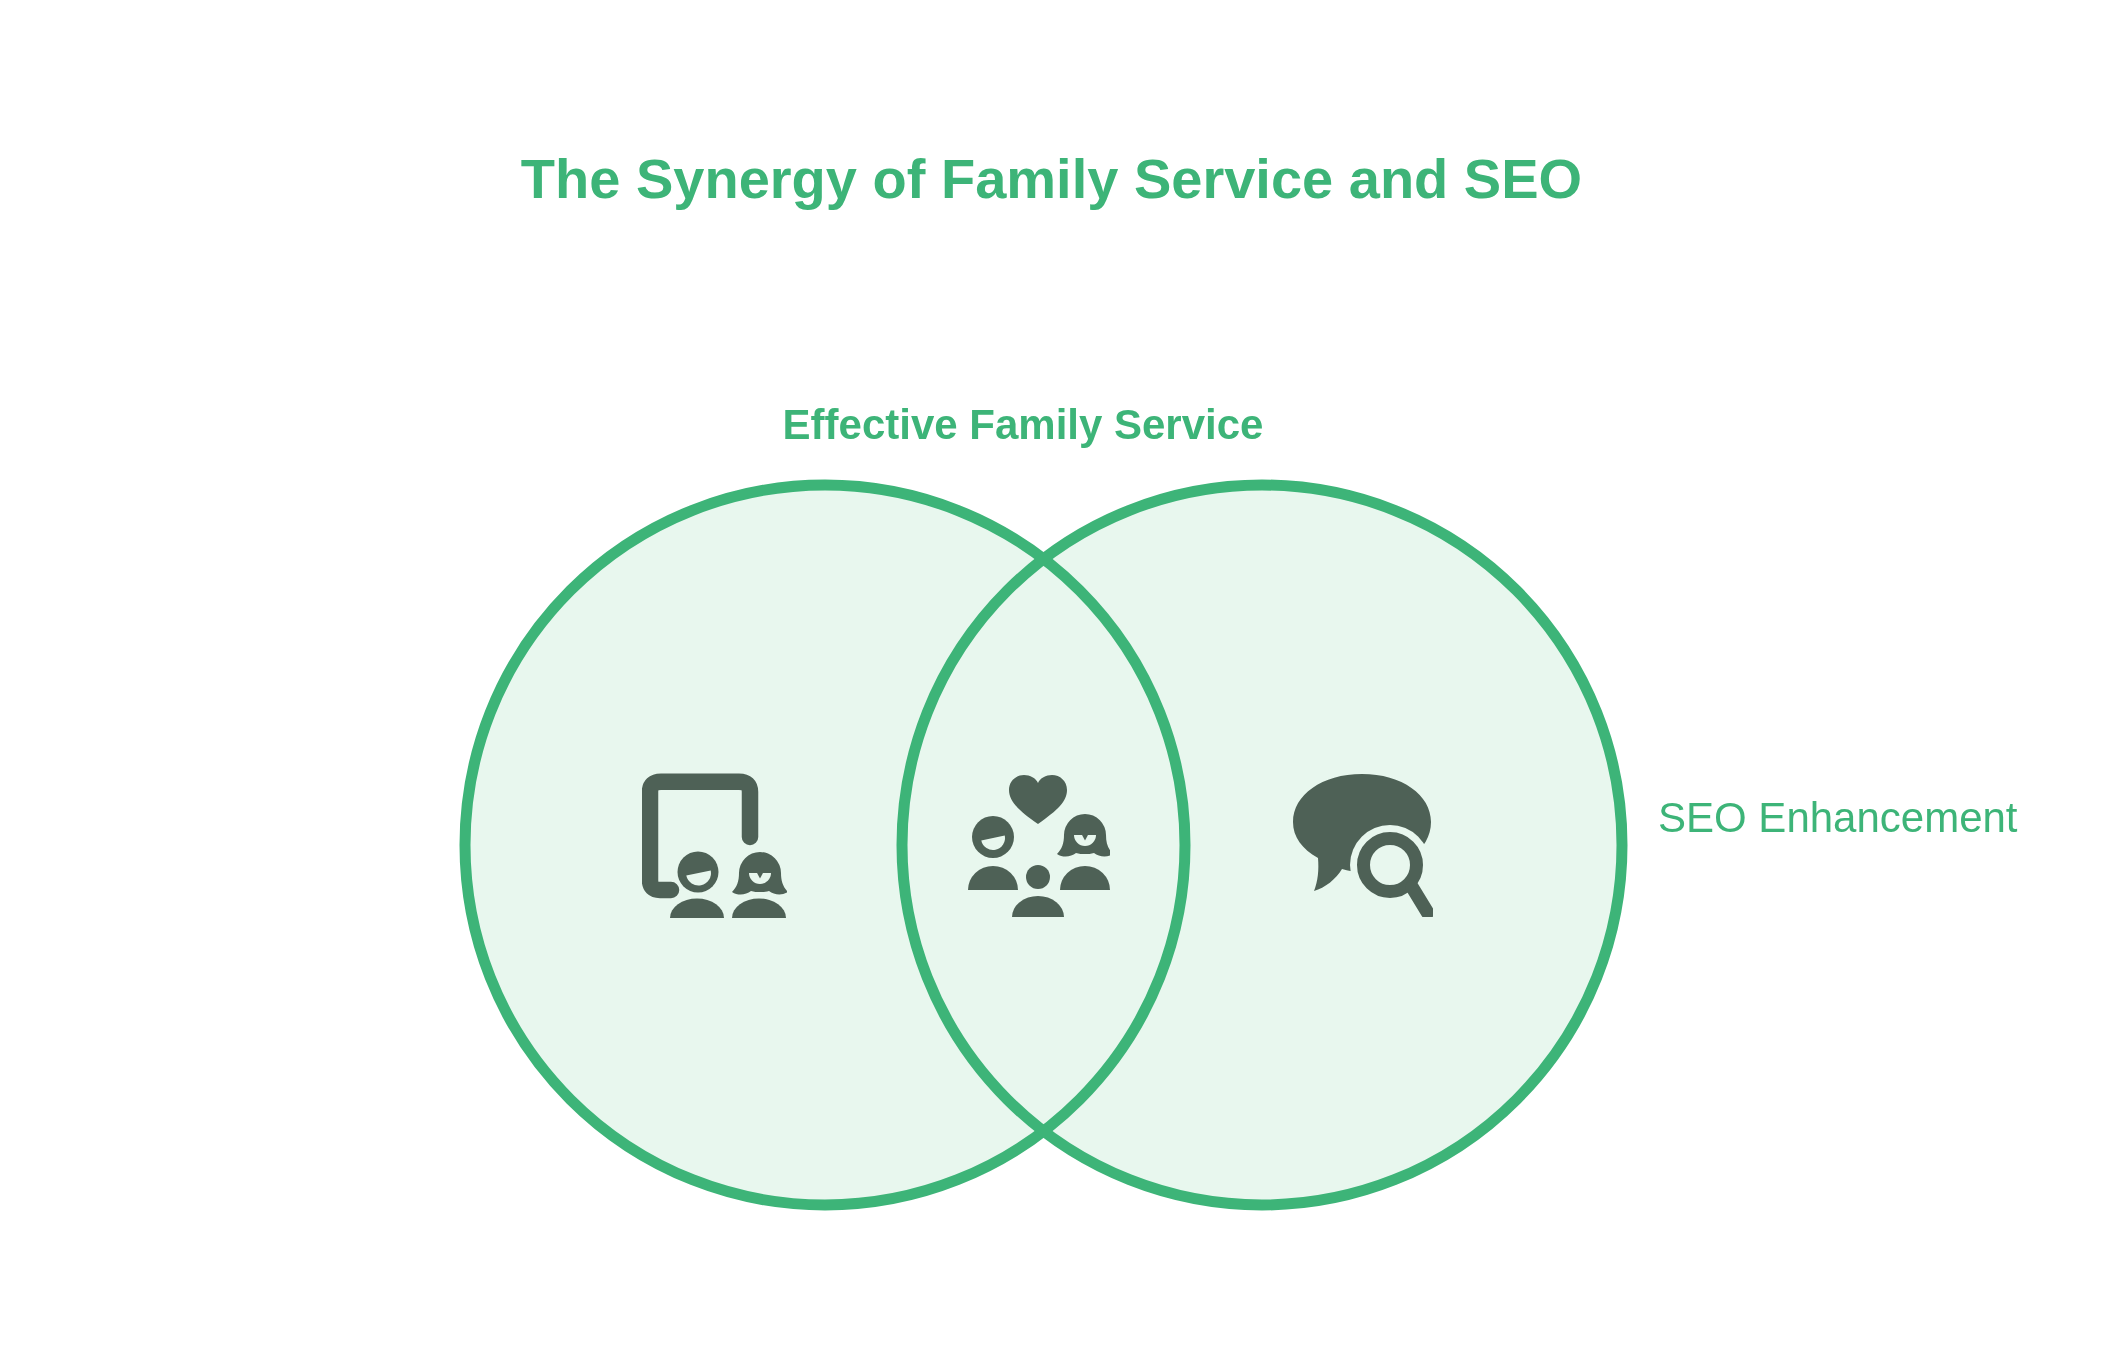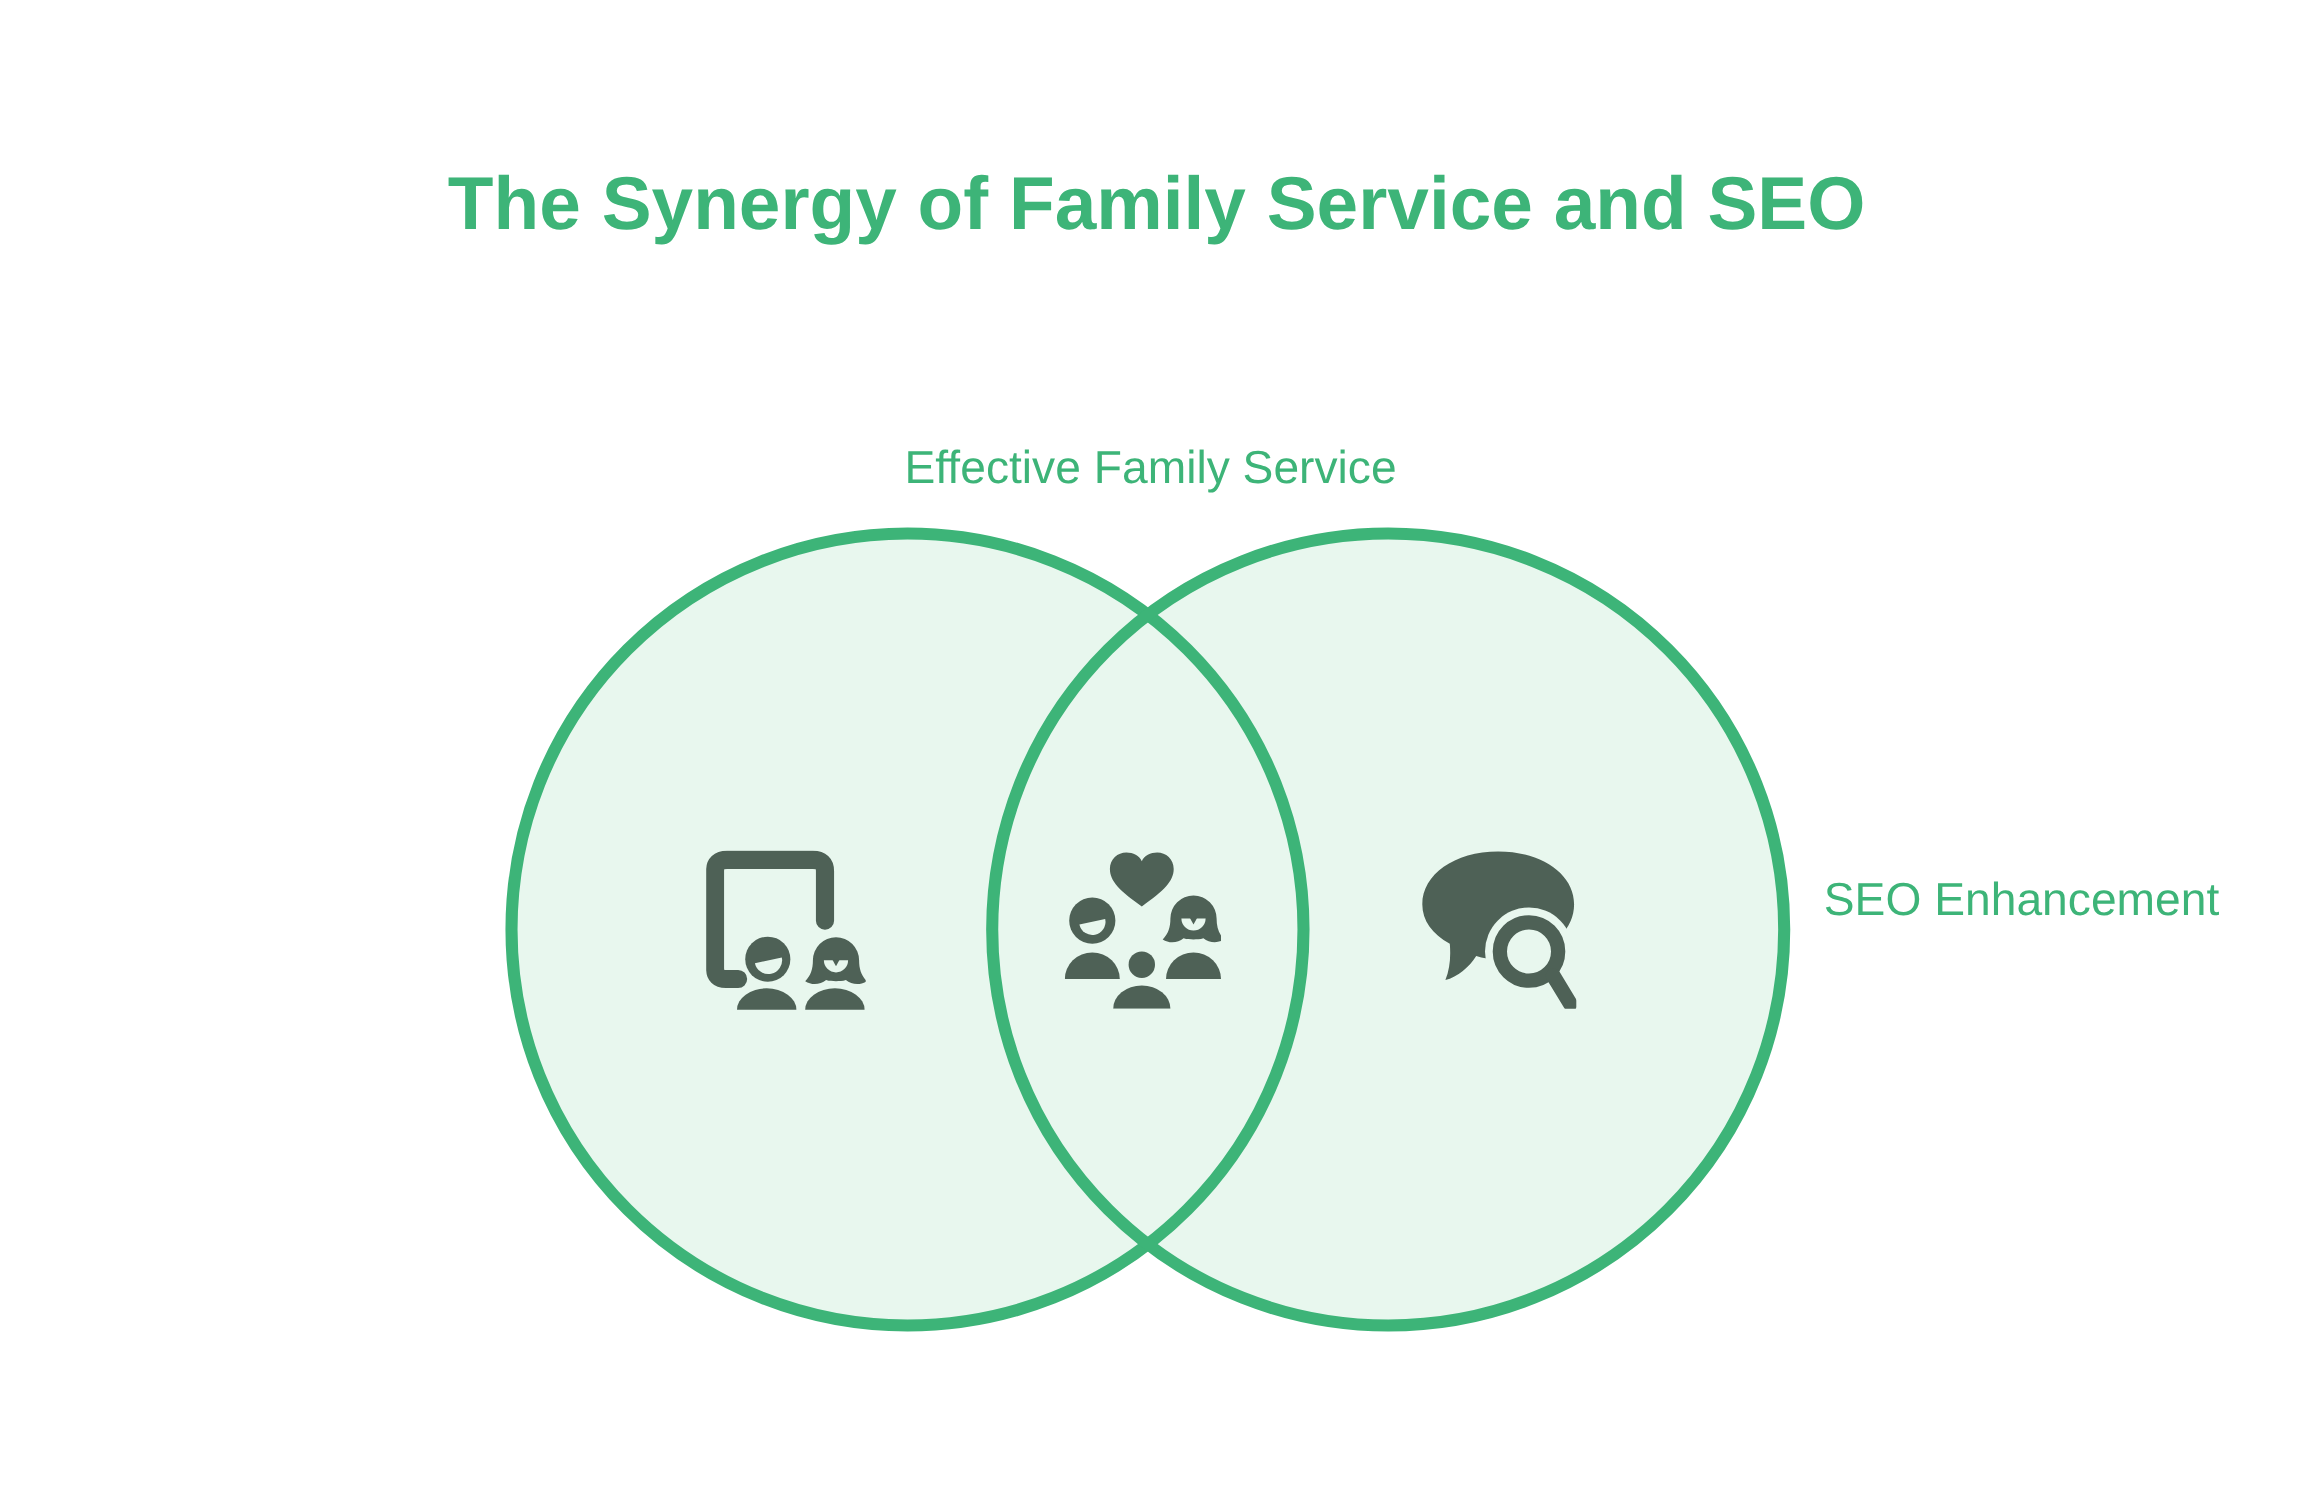--- a/index.html
+++ b/index.html
@@ -12,32 +12,32 @@
   body{
     width:2103px;height:1350px;
     background:var(--background);
     font-family:"Liberation Sans", sans-serif;
     overflow:hidden;
   }
   .canvas{position:relative;width:2103px;height:1350px;}
   .title{
     position:absolute;left:0;top:146px;width:100%;
     text-align:center;
-    font-size:68px;font-weight:700;
+    font-size:56px;font-weight:700;
     color:var(--accent);
     white-space:nowrap;
   }
   .vlabel{
     position:absolute;
     font-size:42px;font-weight:400;
     color:var(--accent);
     white-space:nowrap;
     line-height:1.1;
   }
-  #top-label{left:1046px;top:402px;transform:translateX(-50%);}
+  #top-label{left:1023px;top:402px;transform:translateX(-50%);font-weight:bold;}
   #left-label{left:83px;top:827px;}
   #right-label{left:1658px;top:795px;}
   svg.venn{position:absolute;left:0;top:0;}
   .circle-fill{fill:var(--circle-fill);}
   .circle-stroke{fill:none;stroke:var(--accent);stroke-width:11;}
   .icon{position:absolute;}
   #icon-left{left:642px;top:773px;}
   #icon-center{left:968px;top:773px;}
   #icon-right{left:1291px;top:773px;}
   .ink{fill:var(--icon-ink);}

